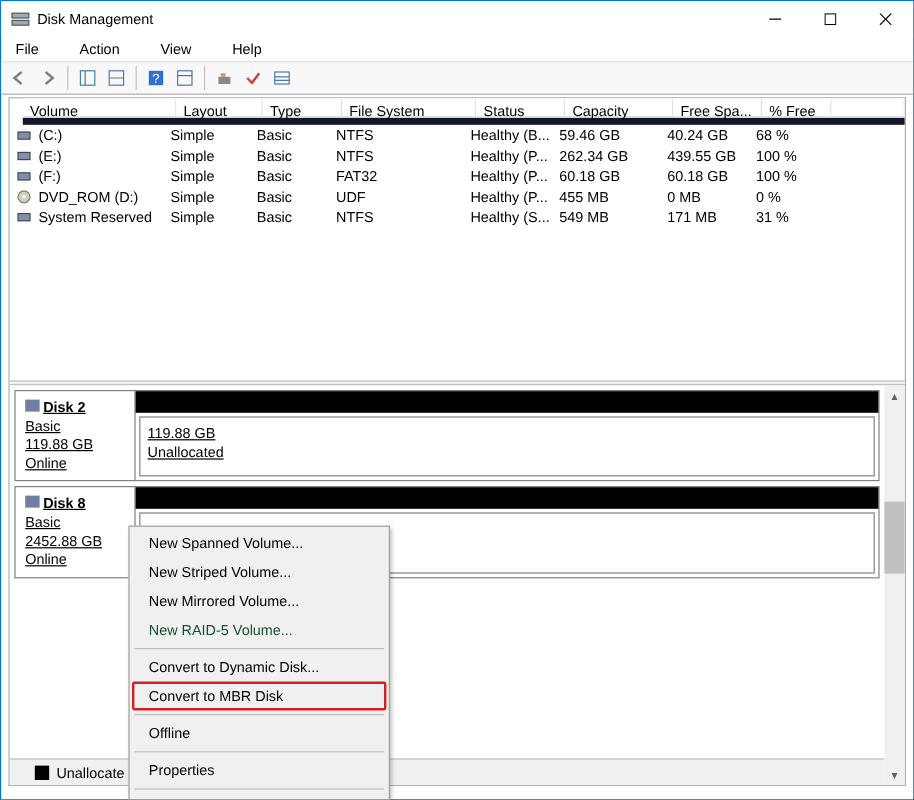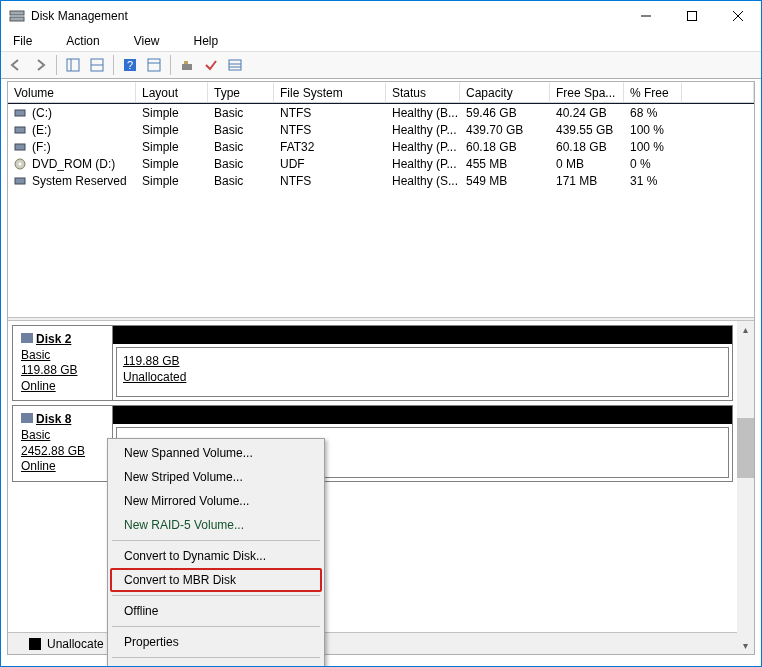--- a/index.html
+++ b/index.html
@@ -9,21 +9,21 @@
 .titlebar .title { font-size: 12px; flex: 1; }
 .win-controls { display: flex; height: 100%; }
 .win-btn { width: 46px; height: 30px; display: flex; align-items: center; justify-content: center; font-size: 13px; }
 .menubar { height: 20px; display: flex; align-items: center; padding: 0 4px; font-size: 12px; gap: 18px; }
 .menubar span { padding: 2px 8px; }
 .toolbar { height: 28px; border-top: 1px solid #e0e0e0; border-bottom: 1px solid #b0b0b0; display: flex; align-items: center; padding: 0 4px; gap: 2px; background: #f8f8f8; }
 .tb-btn { width: 22px; height: 22px; display: flex; align-items: center; justify-content: center; border: 1px solid transparent; }
 .tb-sep { width: 1px; height: 20px; background: #c0c0c0; margin: 0 3px; }
 .content { border: 1px solid #b0b0b0; margin: 2px 6px 6px 6px; height: 574px; display: flex; flex-direction: column; }
 .vol-table { flex: 0 0 235px; overflow: auto; }
-.vol-header { display: flex; height: 22px; background: #fff; border-bottom: 1px solid #0f172a; font-size: 12px; }
+.vol-header { display: flex; height: 22px; background: #fff; border-bottom: 6px solid #0f172a; font-size: 12px; margin-left: 11px; }
 .vol-header div { border-right: 1px solid #e0e0e0; padding: 3px 6px; background: #fff; border-top: 1px solid #fff; border-bottom: 1px solid #d0d0d0; }
 .vol-row { display: flex; height: 17px; font-size: 12px; align-items: center; }
 .vol-row > div { padding: 0 6px; white-space: nowrap; overflow: hidden; }
 .vol-row .vicon { width: 14px; height: 12px; display: inline-block; margin-right: 4px; vertical-align: middle; }
 .c-vol { width: 128px; } .c-lay { width: 72px; } .c-typ { width: 66px; }
 .c-fs { width: 112px; } .c-st { width: 74px; } .c-cap { width: 90px; }
 .c-fr { width: 74px; } .c-pf { width: 58px; }
 .splitter { height: 4px; background: #f0f0f0; border-top: 1px solid #c0c0c0; border-bottom: 1px solid #c0c0c0; }
 .disk-panel { flex: 1; overflow: hidden; position: relative; }
 .disk-scroll { position: absolute; right: 0; top: 0; bottom: 0; width: 17px; background: #f0f0f0; display: flex; flex-direction: column; }
@@ -168,21 +168,21 @@
           <div class="c-pf">68 %</div>
         </div>
         <div class="vol-row">
           <div class="c-vol"><span class="vicon"><svg width="12" height="12">
                 <rect x="1" y="3" width="10" height="6" fill="#8090a8" stroke="#404858"></rect>
               </svg></span>(E:)</div>
           <div class="c-lay">Simple</div>
           <div class="c-typ">Basic</div>
           <div class="c-fs">NTFS</div>
           <div class="c-st">Healthy (P...</div>
-          <div class="c-cap">439.70 GB</div>
+          <div class="c-cap">262.34 GB</div>
           <div class="c-fr">439.55 GB</div>
           <div class="c-pf">100 %</div>
         </div>
         <div class="vol-row">
           <div class="c-vol"><span class="vicon"><svg width="12" height="12">
                 <rect x="1" y="3" width="10" height="6" fill="#8090a8" stroke="#404858"></rect>
               </svg></span>(F:)</div>
           <div class="c-lay">Simple</div>
           <div class="c-typ">Basic</div>
           <div class="c-fs">FAT32</div>

